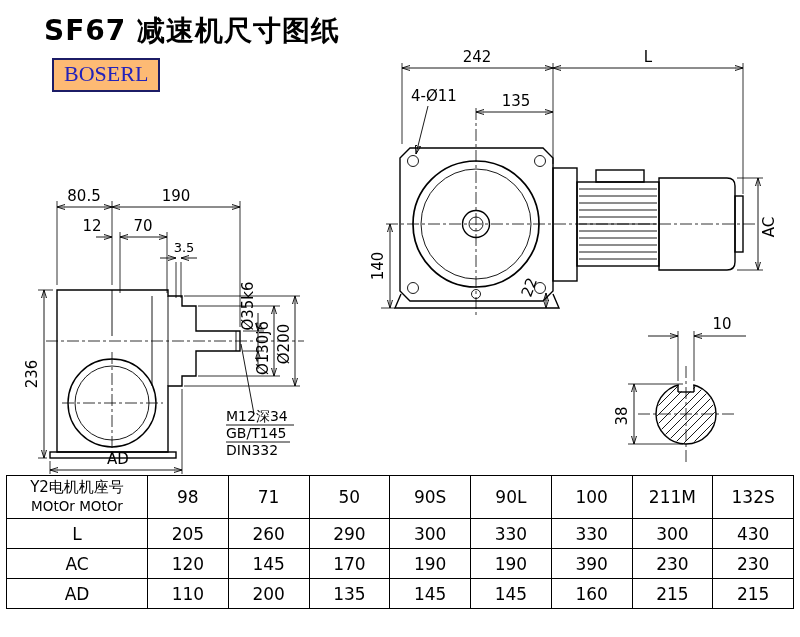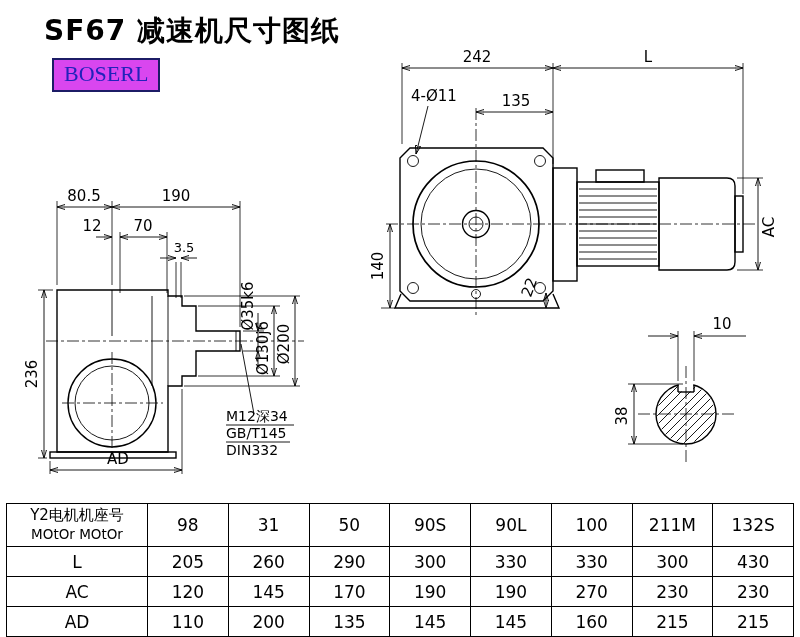--- a/index.html
+++ b/index.html
@@ -8,41 +8,41 @@
     background:#ffffff; font-family:"DejaVu Sans", sans-serif;
   }
   #title {
     position:absolute; left:44px; top:12px;
     font-size:28px; font-weight:bold; color:#000000; letter-spacing:1px;
     font-family:"DejaVu Sans", sans-serif; white-space:nowrap;
   }
   #logo {
     position:absolute; left:52px; top:58px; padding:1px 10px 3px 10px;
     border:2.5px solid #1c1c66; color:#2222bb; font-size:22px;
-    font-family:"Liberation Serif", serif; background:#d946ef;
+    font-family:"Liberation Serif", serif; background:#fdba74;
   }
   #drawing { position:absolute; left:0; top:0; }
   #drawing line, #drawing path, #drawing circle, #drawing rect, #drawing polyline {
     stroke:#000; fill:none;
   }
   .out  { stroke-width:1.4; }
   .thin { stroke-width:0.9; }
   .dim  { stroke-width:0.9; }
   .ext  { stroke-width:0.8; }
   .cl   { stroke-width:0.8; stroke-dasharray:12 3 3 3; }
   .hatch line { stroke-width:0.9; }
   .wfill { fill:#fff !important; stroke:none !important; }
   #drawing text {
     fill:#000; stroke:none; font-family:"DejaVu Sans", sans-serif;
     font-size:15px; text-anchor:middle;
   }
   #drawing text.note { font-size:14px; text-anchor:start; }
   #drawing text.small { font-size:13px; }
   #dim-table {
-    position:absolute; left:6px; top:503px; width:788px;
+    position:absolute; left:6px; top:475px; width:788px;
     border-collapse:collapse; table-layout:fixed; background:#fff;
     font-family:"DejaVu Sans", sans-serif;
   }
   #dim-table td {
     border:1.6px solid #000; text-align:center; vertical-align:middle;
     font-size:17px; color:#000; padding:0; height:29px;
   }
   #dim-table td.c-first { width:140px; }
   #dim-table tr.hdr td { height:42px; }
   .c-first div { font-size:15px; line-height:1.3; }
@@ -237,21 +237,21 @@
 </svg>
 
 <table id="dim-table">
   <tbody>
       <tr class="hdr">
     <td class="c-first">
       <div>Y2电机机座号</div>
       <div class="sub">MOtOr MOtOr</div>
     </td>
     <td>98</td>
-    <td>31</td>
+    <td>71</td>
     <td>50</td>
     <td>90S</td>
     <td>90L</td>
     <td>100</td>
     <td>211M</td>
     <td>132S</td>
   </tr>
   <tr>
     <td class="c-first">L</td>
     <td>205</td>
@@ -263,21 +263,21 @@
     <td>300</td>
     <td>430</td>
   </tr>
   <tr>
     <td class="c-first">AC</td>
     <td>120</td>
     <td>145</td>
     <td>170</td>
     <td>190</td>
     <td>190</td>
-    <td>270</td>
+    <td>390</td>
     <td>230</td>
     <td>230</td>
   </tr>
   <tr>
     <td class="c-first">AD</td>
     <td>110</td>
     <td>200</td>
     <td>135</td>
     <td>145</td>
     <td>145</td>

